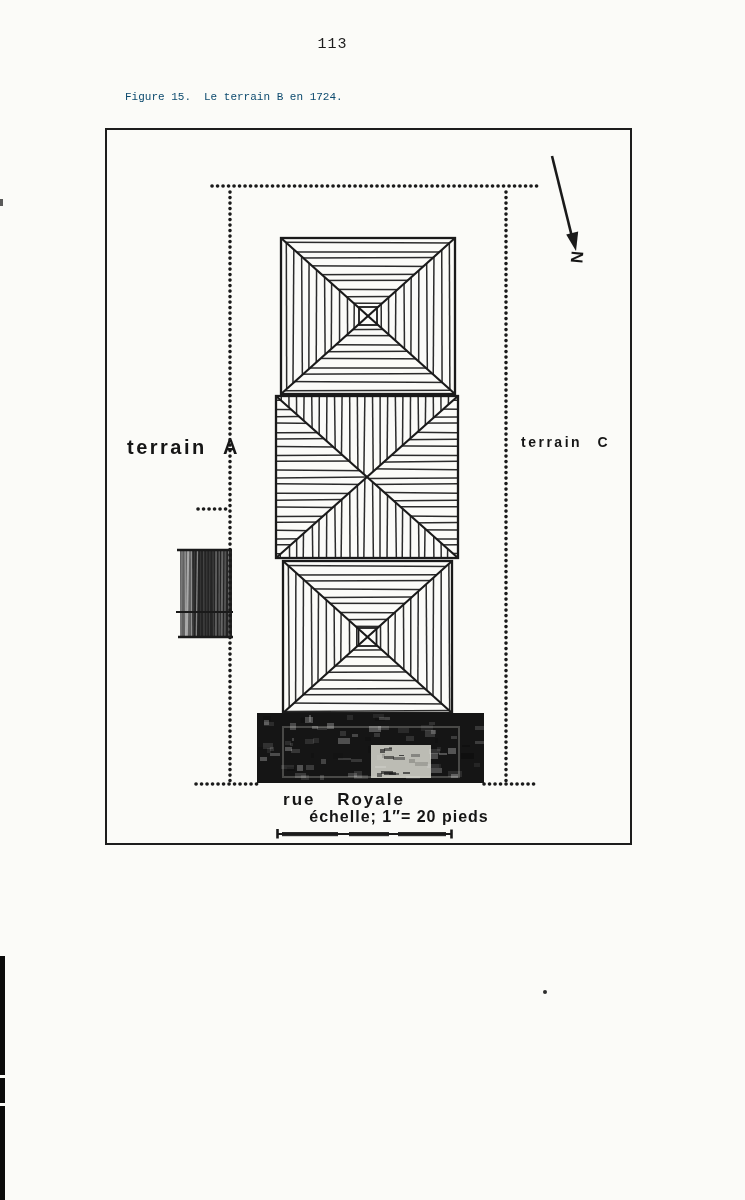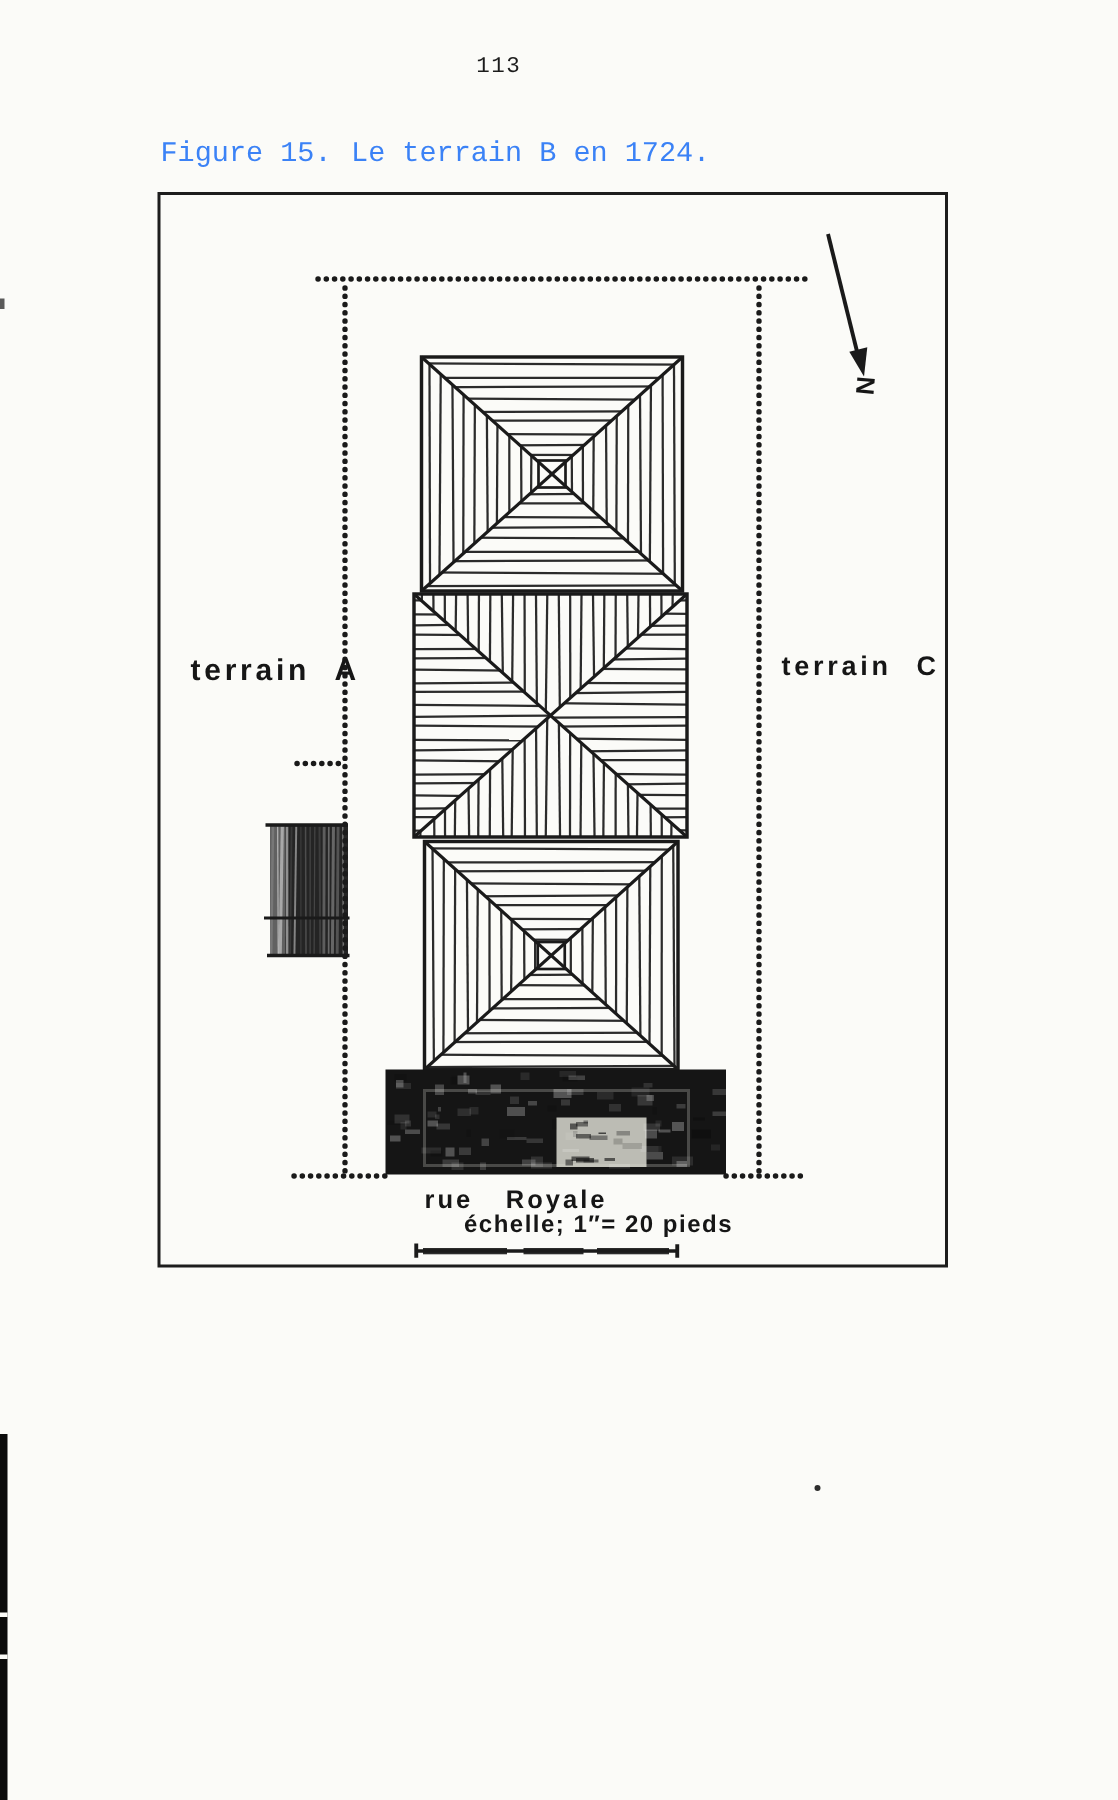--- a/index.html
+++ b/index.html
@@ -6,30 +6,30 @@
   body{
     width:745px;height:1200px;position:relative;overflow:hidden;
     background:#fbfbf8;color:#1a1a1a;
     font-family:"Liberation Sans", sans-serif;
   }
   .mono{font-family:"Liberation Mono","DejaVu Sans Mono",monospace;}
   .page-number{
     position:absolute;top:36px;left:0;width:665px;text-align:center;
     font-size:15px;letter-spacing:1px;color:#1c1c1c;
   }
-  .caption{position:absolute;top:91px;left:107px;font-size:19px;color:#3b82f6;white-space:nowrap;}
+  .caption{position:absolute;top:91px;left:125px;font-size:11px;color:#0c4a6e;white-space:nowrap;}
   .caption-title{margin-left:13px;}
   .figure-frame{
     position:absolute;left:105px;top:128px;width:523px;height:713px;
     border:2px solid #1d1d1d;z-index:1;
   }
   svg.plan{position:absolute;left:0;top:0;z-index:2;}
   .hand{position:absolute;z-index:3;font-weight:700;color:#161616;white-space:nowrap;}
   .label-terrain-a{left:127px;top:436px;font-size:20px;letter-spacing:2.5px;word-spacing:9px;}
-  .label-terrain-c{left:521px;top:434px;font-size:18px;letter-spacing:2.5px;word-spacing:9px;}
+  .label-terrain-c{left:521px;top:434px;font-size:14px;letter-spacing:2.5px;word-spacing:9px;}
   .label-rue{left:344px;top:790px;transform:translateX(-50%);font-size:17px;letter-spacing:2px;word-spacing:15px;}
   .label-scale{left:363px;top:808px;transform:translateX(-50%);font-size:16px;letter-spacing:1px;margin-left:36px;}
   .label-north{left:570px;top:247px;font-size:17px;transform:rotate(95deg);transform-origin:center;}
   .scan-bar{position:absolute;left:0;top:956px;width:5px;height:244px;background:#0b0b0b;z-index:4;}
   .scan-bar .gap{position:absolute;left:0;width:5px;height:3px;background:#fbfbf8;}
   .speck{position:absolute;left:543px;top:990px;width:4px;height:4px;background:#2d2d2d;border-radius:50%;z-index:4;}
   .edge-tick{position:absolute;left:0;top:199px;width:3px;height:7px;background:#5a5a5a;z-index:4;}
 </style>
 </head>
 <body>

